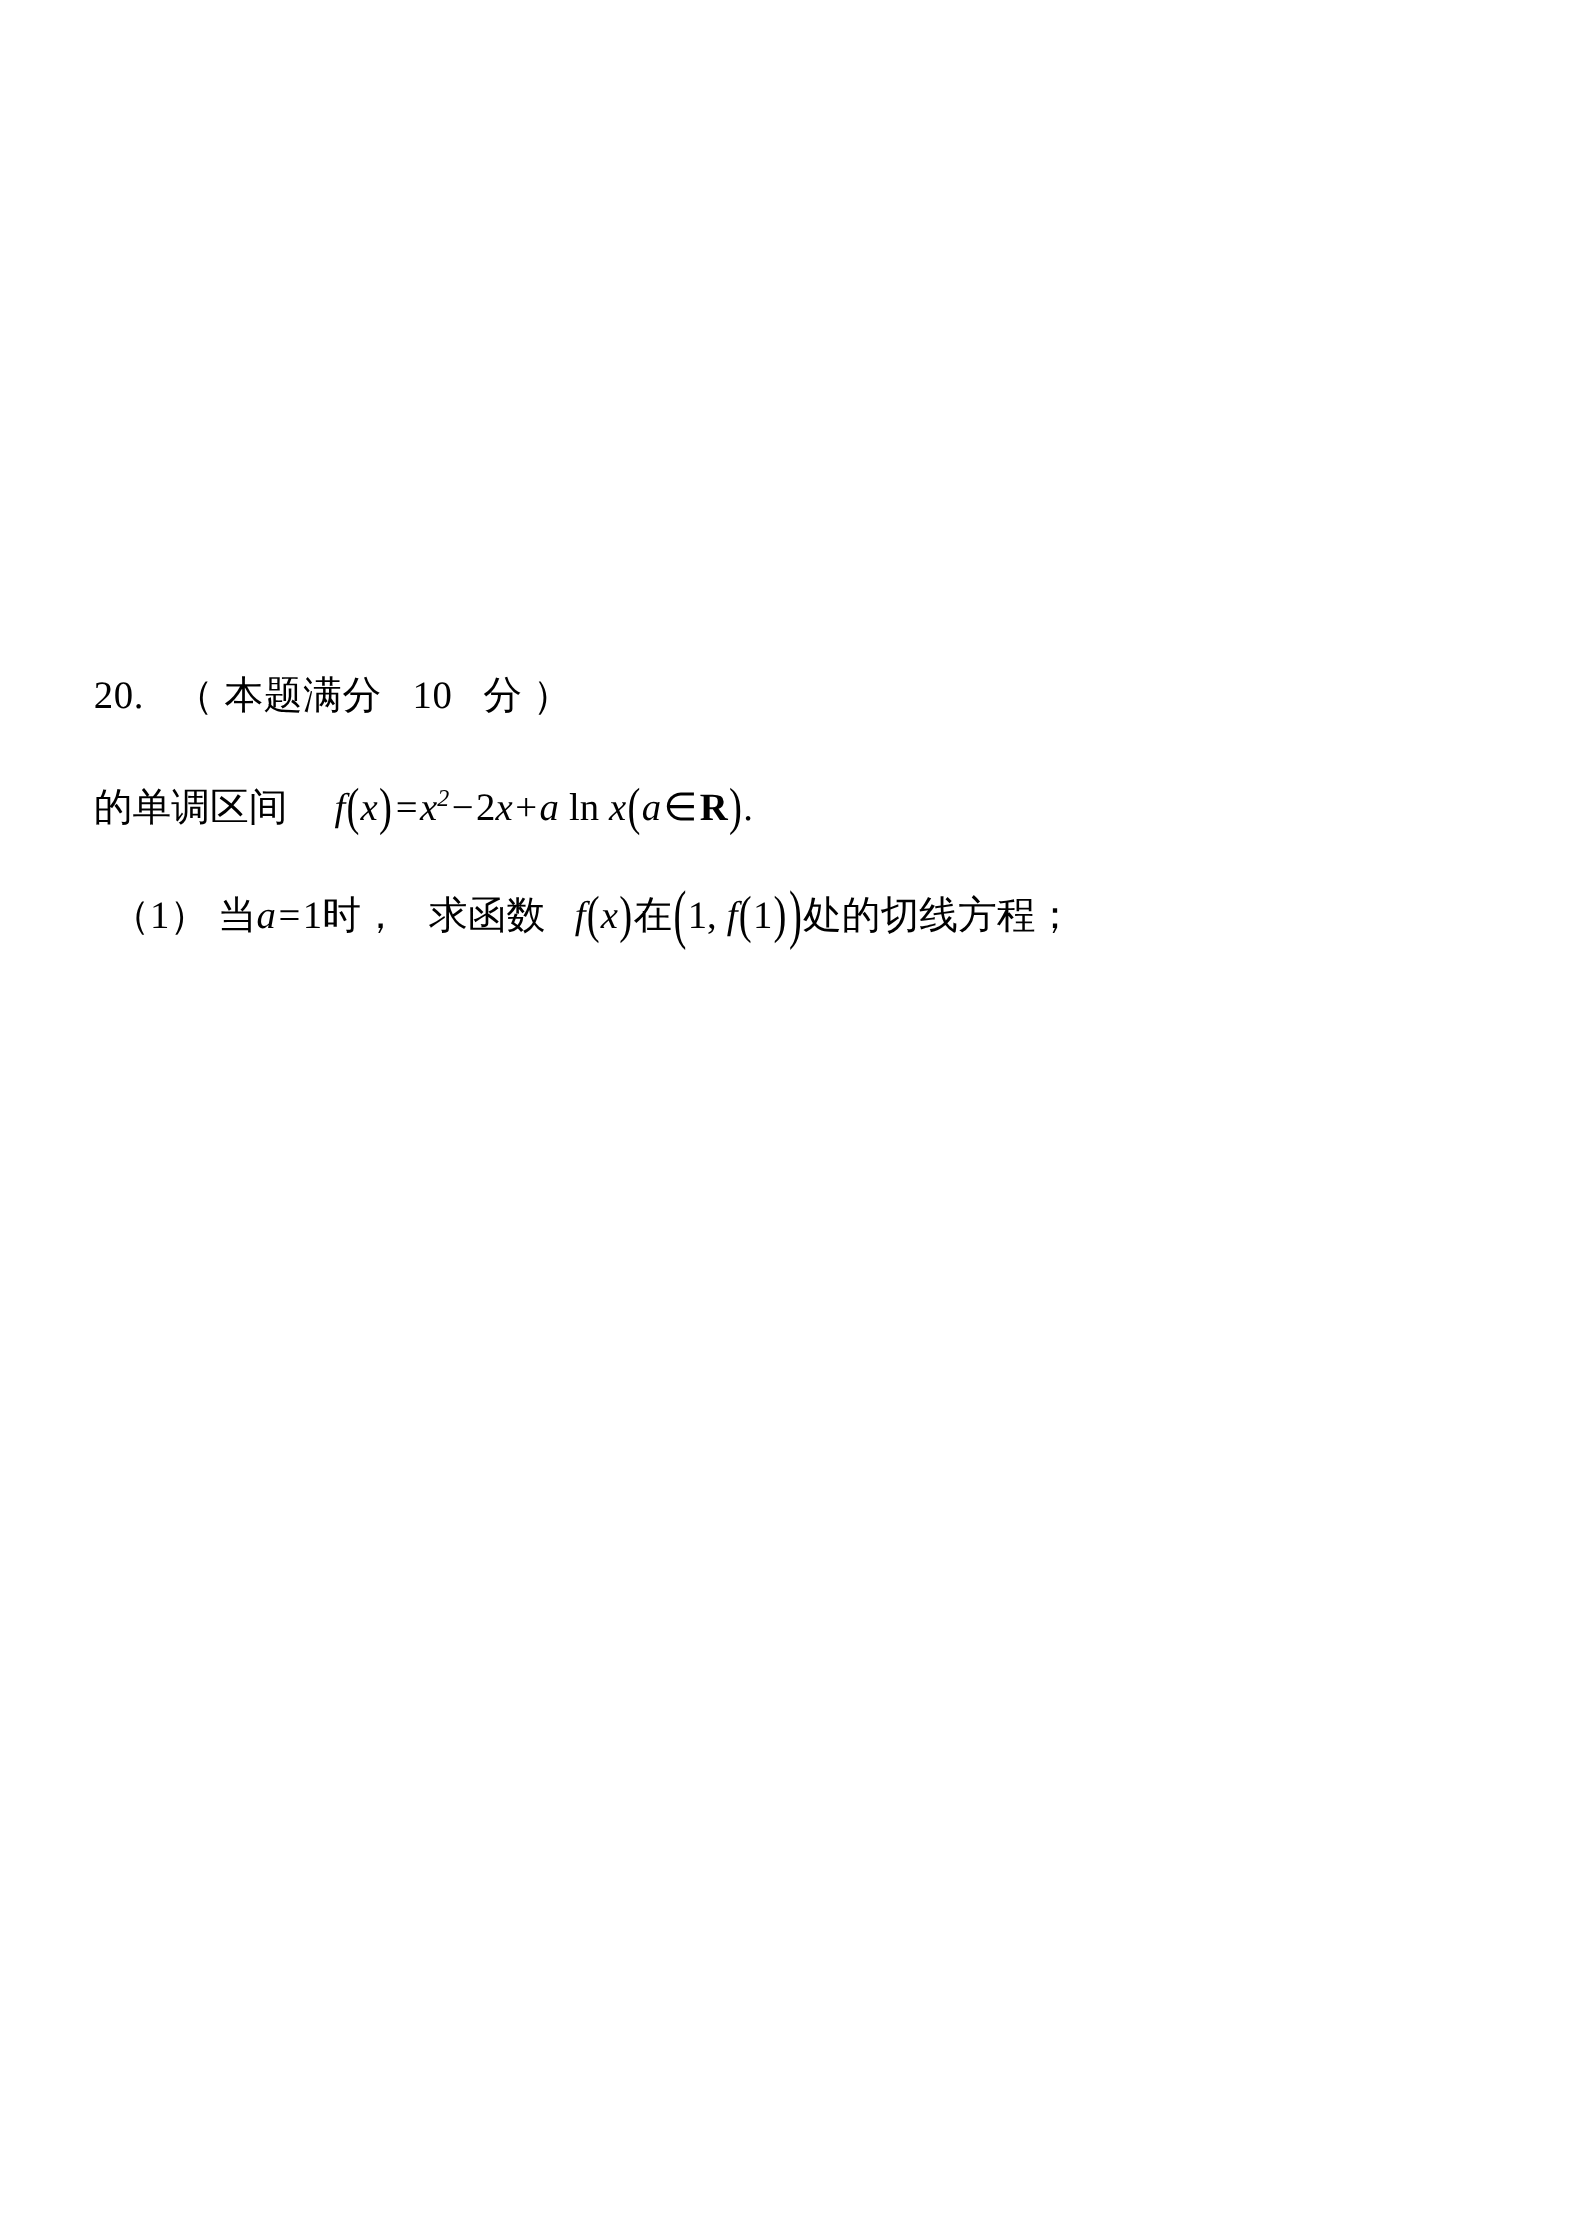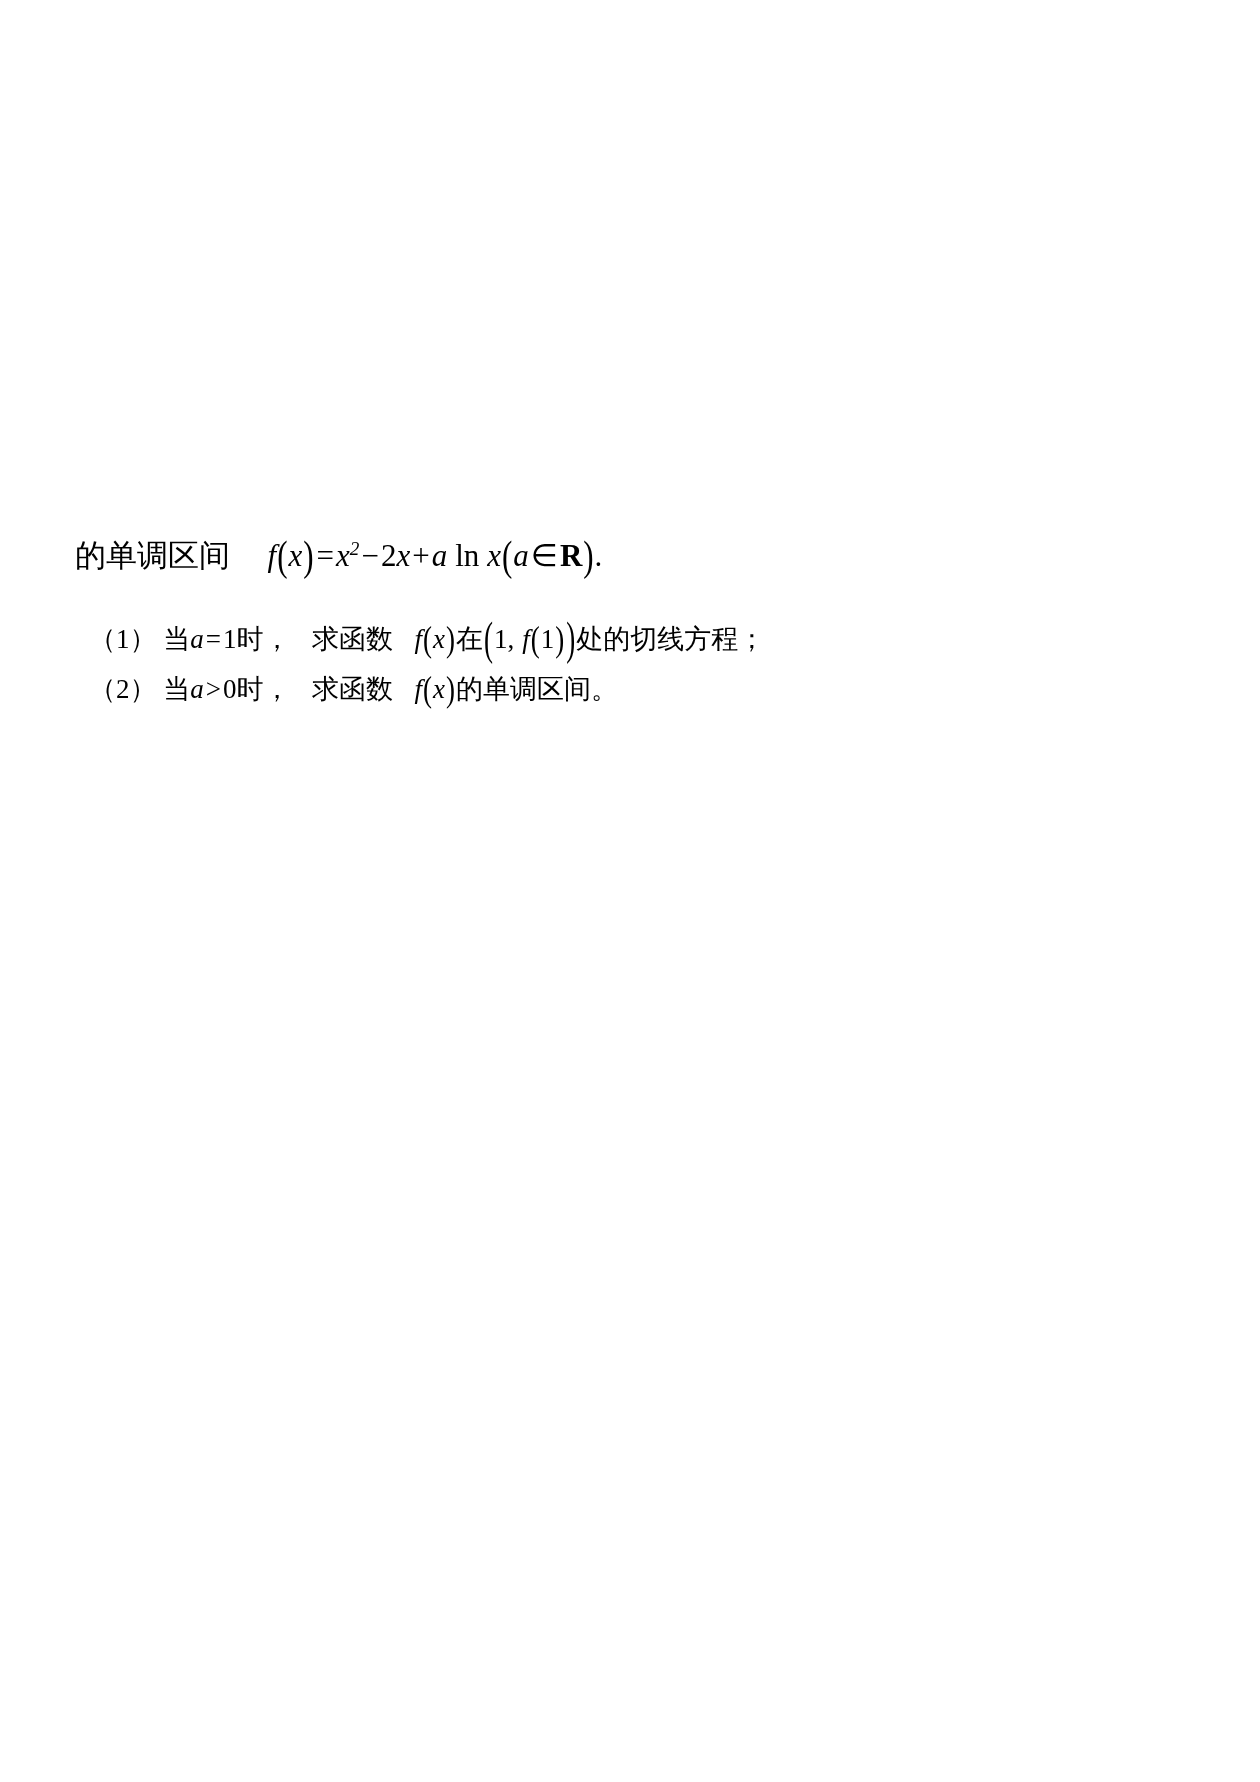--- a/index.html
+++ b/index.html
@@ -77,58 +77,61 @@
     letter-spacing: 0.5px;
     margin: 0 0 48px 0;
     white-space: nowrap;
   }
   .line-given {
     font-size: 31px;
     margin: 0 0 44px 0;
     white-space: nowrap;
   }
   .line-item {
-    font-size: 27px;
+    font-size: 31px;
     margin: 0 0 14px 14px;
     white-space: nowrap;
   }
   .math {
     font-size: 31px;
     text-align: right;
   }
   .sp { display: inline-block; width: 8px; }
   .sp-wide { display: inline-block; width: 22px; }
 </style>
 </head>
 <body>
 
 <div class="page">
   <div class="content">
 
+    <div class="line-title">
+      <span class="mn">20.</span>
+      <span class="sp"></span>
+      <span class="cjk">（</span>
+      <span class="cjk">本题满分</span>
+      <span class="sp"></span>
+      <span class="mn">10</span>
+      <span class="sp"></span>
+      <span class="cjk">分</span>
+      <span class="cjk">）</span>
+    </div>
 
     <div class="line-given">
       <span class="cjk">的单调区间</span>
       <span class="sp-wide"></span>
       <span class="math">
         <span class="mi">f</span><span class="paren">(</span><span class="mi">x</span><span class="paren">)</span><span class="mo">=</span><span class="mi">x</span><sup class="exp">2</sup><span class="mo">−</span><span class="mn">2</span><span class="mi">x</span><span class="mo">+</span><span class="mi">a</span><span class="sp"></span><span class="mn">ln</span><span class="sp"></span><span class="mi">x</span><span class="paren">(</span><span class="mi">a</span><span class="mo">∈</span><span class="bold-r">R</span><span class="paren">)</span><span class="mn">.</span>
       </span>
     </div>
 
     <div class="line-item">
       <span class="cjk">（</span><span class="mn">1</span><span class="cjk">）</span>
       <span class="cjk">当</span><span class="mi">a</span><span class="mo">=</span><span class="mn">1</span><span class="cjk">时，</span>
       <span class="sp"></span>
       <span class="cjk">求函数</span>
       <span class="sp"></span>
       <span class="mi">f</span><span class="paren">(</span><span class="mi">x</span><span class="paren">)</span><span class="cjk">在</span><span class="paren-tall">(</span><span class="mn">1,</span><span class="sp"></span><span class="mi">f</span><span class="paren">(</span><span class="mn">1</span><span class="paren">)</span><span class="paren-tall">)</span><span class="cjk">处的切线方程；</span>
     </div>
 
-    <div class="line-item">
-      <span class="cjk">（</span><span class="mn">2</span><span class="cjk">）</span>
-      <span class="cjk">当</span><span class="mi">a</span><span class="mo">&gt;</span><span class="mn">0</span><span class="cjk">时，</span>
-      <span class="sp"></span>
-      <span class="cjk">求函数</span>
-      <span class="sp"></span>
-      <span class="mi">f</span><span class="paren">(</span><span class="mi">x</span><span class="paren">)</span><span class="cjk">的单调区间。</span>
-    </div>
 
   </div>
 </div>
 
 </body></html>

